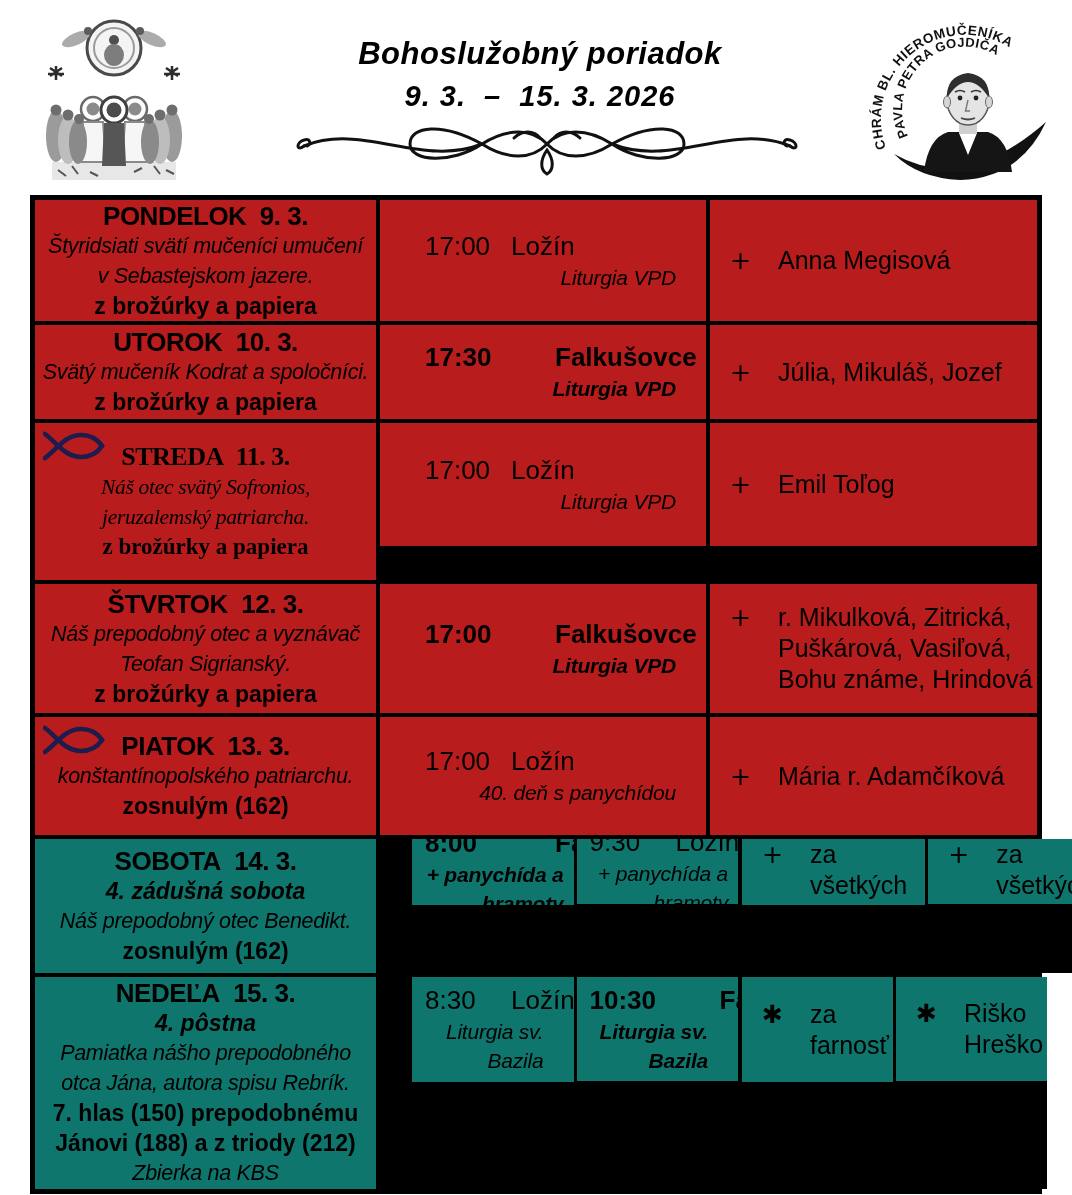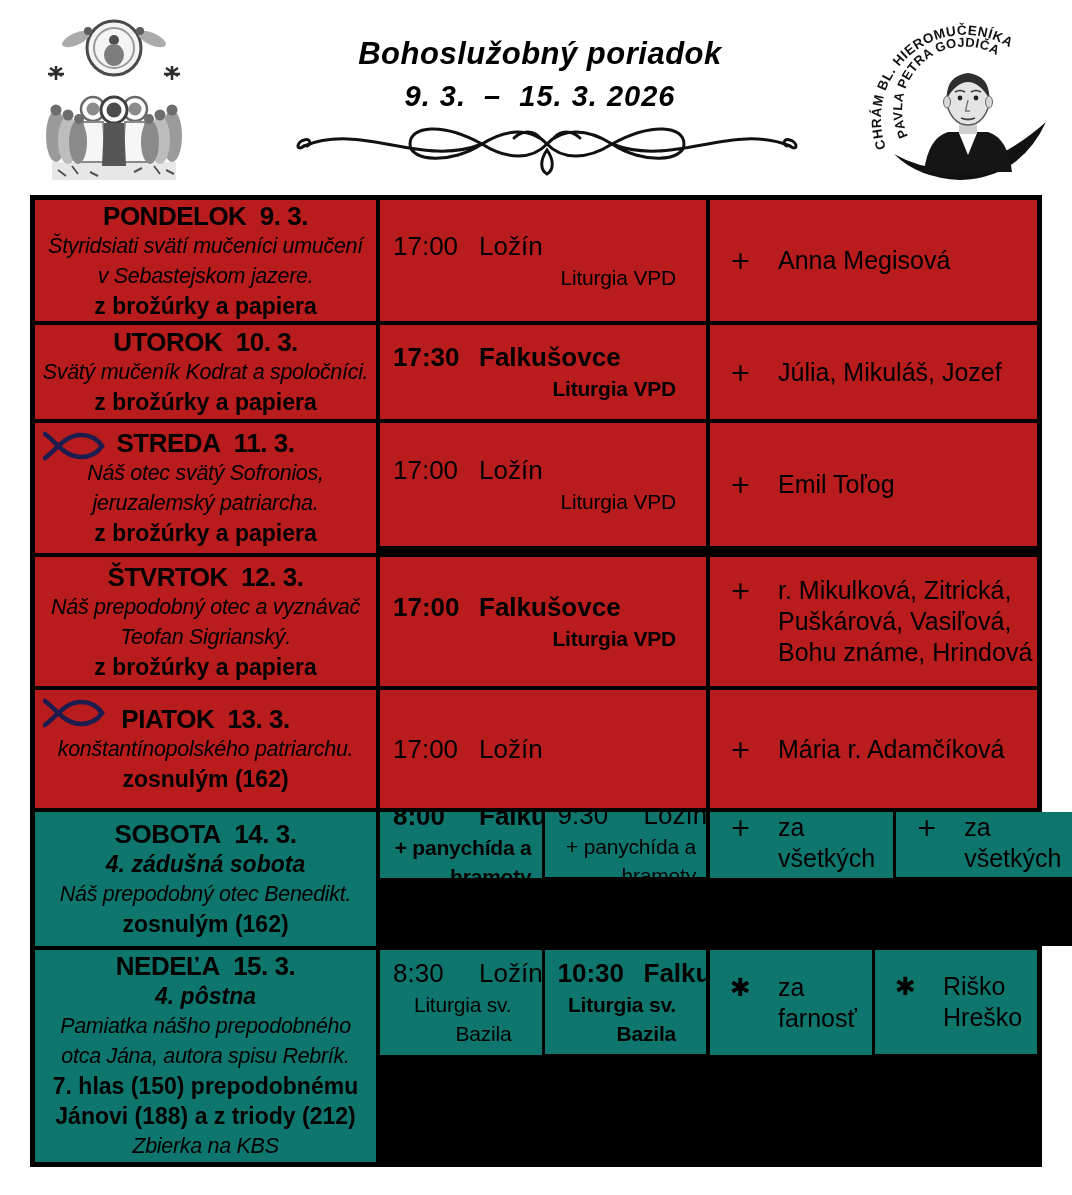--- a/index.html
+++ b/index.html
@@ -14,40 +14,40 @@
   .flourish{position:absolute;left:292px;top:116px;}
   .emblem{position:absolute;left:860px;top:6px;}
 
   
   #schedule{position:absolute;left:30px;top:195px;width:1012px;box-sizing:border-box;
             background:#000;border:5px solid #000;display:flex;flex-direction:column;gap:4px;}
   .trow{display:flex;gap:4px;}
   .cell{background:#b91c1c;box-sizing:border-box;overflow:hidden;}
   .gray{background:#0f766e;}
   .c1{width:341px;flex:none;}
-  .c2{width:326px;flex:none;}
+  .c2{width:326px;flex:none;padding-left:32px;}
   .c3{flex:1;}
   .subcol{display:flex;flex-direction:row;gap:3px;background:#000;}
   .subcol .cell{width:100%;}
 
   
   .day-cell{position:relative;display:flex;flex-direction:column;justify-content:center;
             text-align:center;line-height:30px;padding:0 2px;}
   .dl{white-space:nowrap;}
   .l-title{font-weight:bold;font-size:26px;letter-spacing:-.5px;}
   .l-boldItalic{font-weight:bold;font-style:italic;font-size:23px;}
   .l-italic{font-style:italic;font-size:21.5px;letter-spacing:-.3px;}
   .l-bold{font-weight:bold;font-size:23px;}
 
   
   .mid-cell{display:flex;flex-direction:column;justify-content:center;}
   .svc-line1{display:flex;font-size:26px;line-height:33px;}
   .svc-time{width:86px;padding-left:13px;flex:none;}
-  .emph .svc-line1{font-weight:bold;}
-  .svc-lit{text-align:right;font-size:21px;line-height:29px;padding-right:30px;letter-spacing:-.2px;}
+  .emph .svc-line1{font-weight:bold;gap:44px;}
+  .svc-lit{text-align:right;font-style:italic;font-size:21px;line-height:29px;padding-right:30px;letter-spacing:-.2px;}
   .emph .svc-lit{font-weight:bold;}
   .tight .svc-lit{padding-right:10px;}
 
   
   .int-cell{display:flex;}
   .int-inner{margin:auto 0;display:flex;align-items:flex-start;width:100%;font-size:25px;line-height:31px;}
   .int-sym{flex:none;width:48px;padding-left:20px;font-family:"DejaVu Sans",sans-serif;}
   .int-text{flex:1;padding-right:4px;}
 </style>
 </head>
@@ -185,21 +185,21 @@
           <div class="svc-lit">Liturgia VPD</div>
         </div>
         <div class="cell int-cell c3" style="height: 94px;">
           <div class="int-inner">
             <span class="int-sym">+</span>
             <span class="int-text">Júlia, Mikuláš, Jozef</span>
           </div>
         </div>
       </div>
       <div class="trow">
-        <div class="cell c1 day-cell" style="height: 130px;">
+        <div class="cell c1 day-cell" style="height: 157px; font-family: Liberation Serif, serif;">
           <svg width="62" height="34" viewBox="0 0 62 34" style="position:absolute;left:8px;top:6px">
             <g fill="none" stroke="#1c1c4f" stroke-width="4.6" stroke-linecap="round">
               <path d="M2 29 C 14 20, 22 6, 38 6 C 48 6, 55 11, 59 17"></path>
               <path d="M2 5 C 14 14, 22 28, 38 28 C 48 28, 55 23, 59 17"></path>
             </g>
           </svg>
           <div class="dl l-title">STREDA&nbsp; 11. 3.</div>
           <div class="dl l-italic">Náš otec svätý Sofronios,</div>
           <div class="dl l-italic">jeruzalemský patriarcha.</div>
           <div class="dl l-bold">z brožúrky a papiera</div>
@@ -249,20 +249,21 @@
           </svg>
           <div class="dl l-title">PIATOK&nbsp; 13. 3.</div>
           <div class="dl l-italic">konštantínopolského patriarchu.</div>
           <div class="dl l-bold">zosnulým (162)</div>
         </div>
         <div class="cell mid-cell c2" style="height: 118px;">
           <div class="svc-line1">
             <span class="svc-time">17:00</span>
             <span class="svc-place">Ložín</span>
           </div>
+          <div class="svc-lit">40. deň s panychídou</div>
         </div>
         <div class="cell int-cell c3" style="height: 118px;">
           <div class="int-inner">
             <span class="int-sym">+</span>
             <span class="int-text">Mária r. Adamčíková</span>
           </div>
         </div>
       </div>
       <div class="trow">
         <div class="cell c1 day-cell gray" style="height: 134px;">

